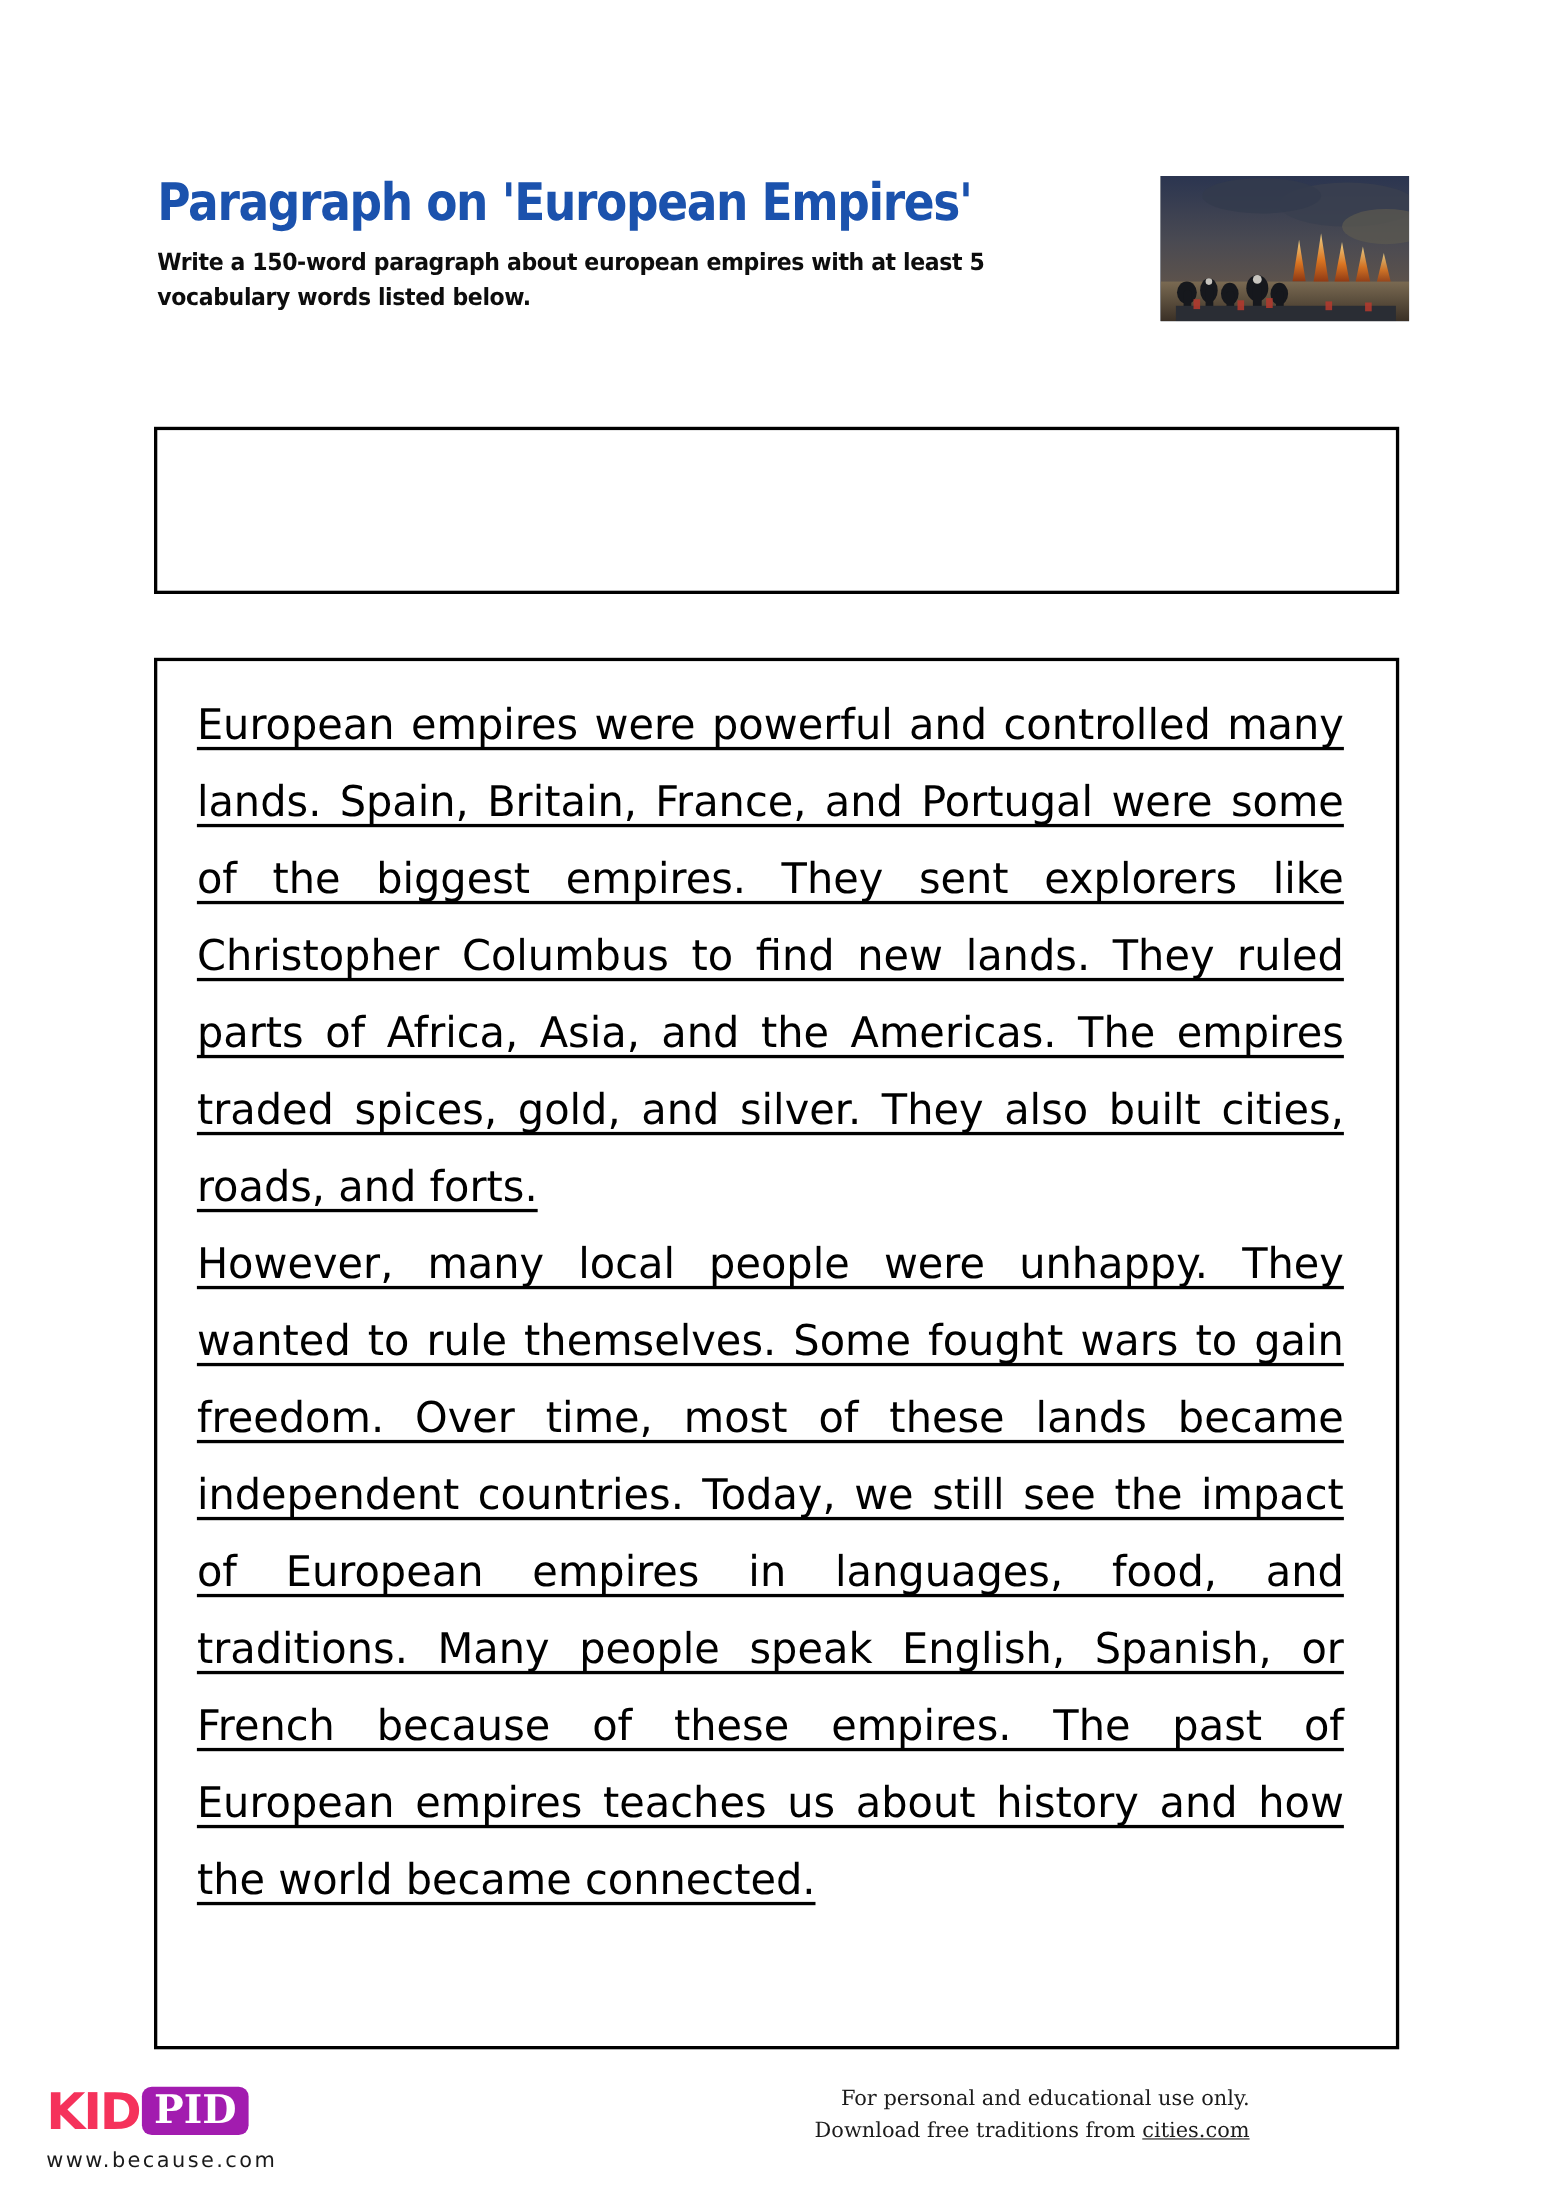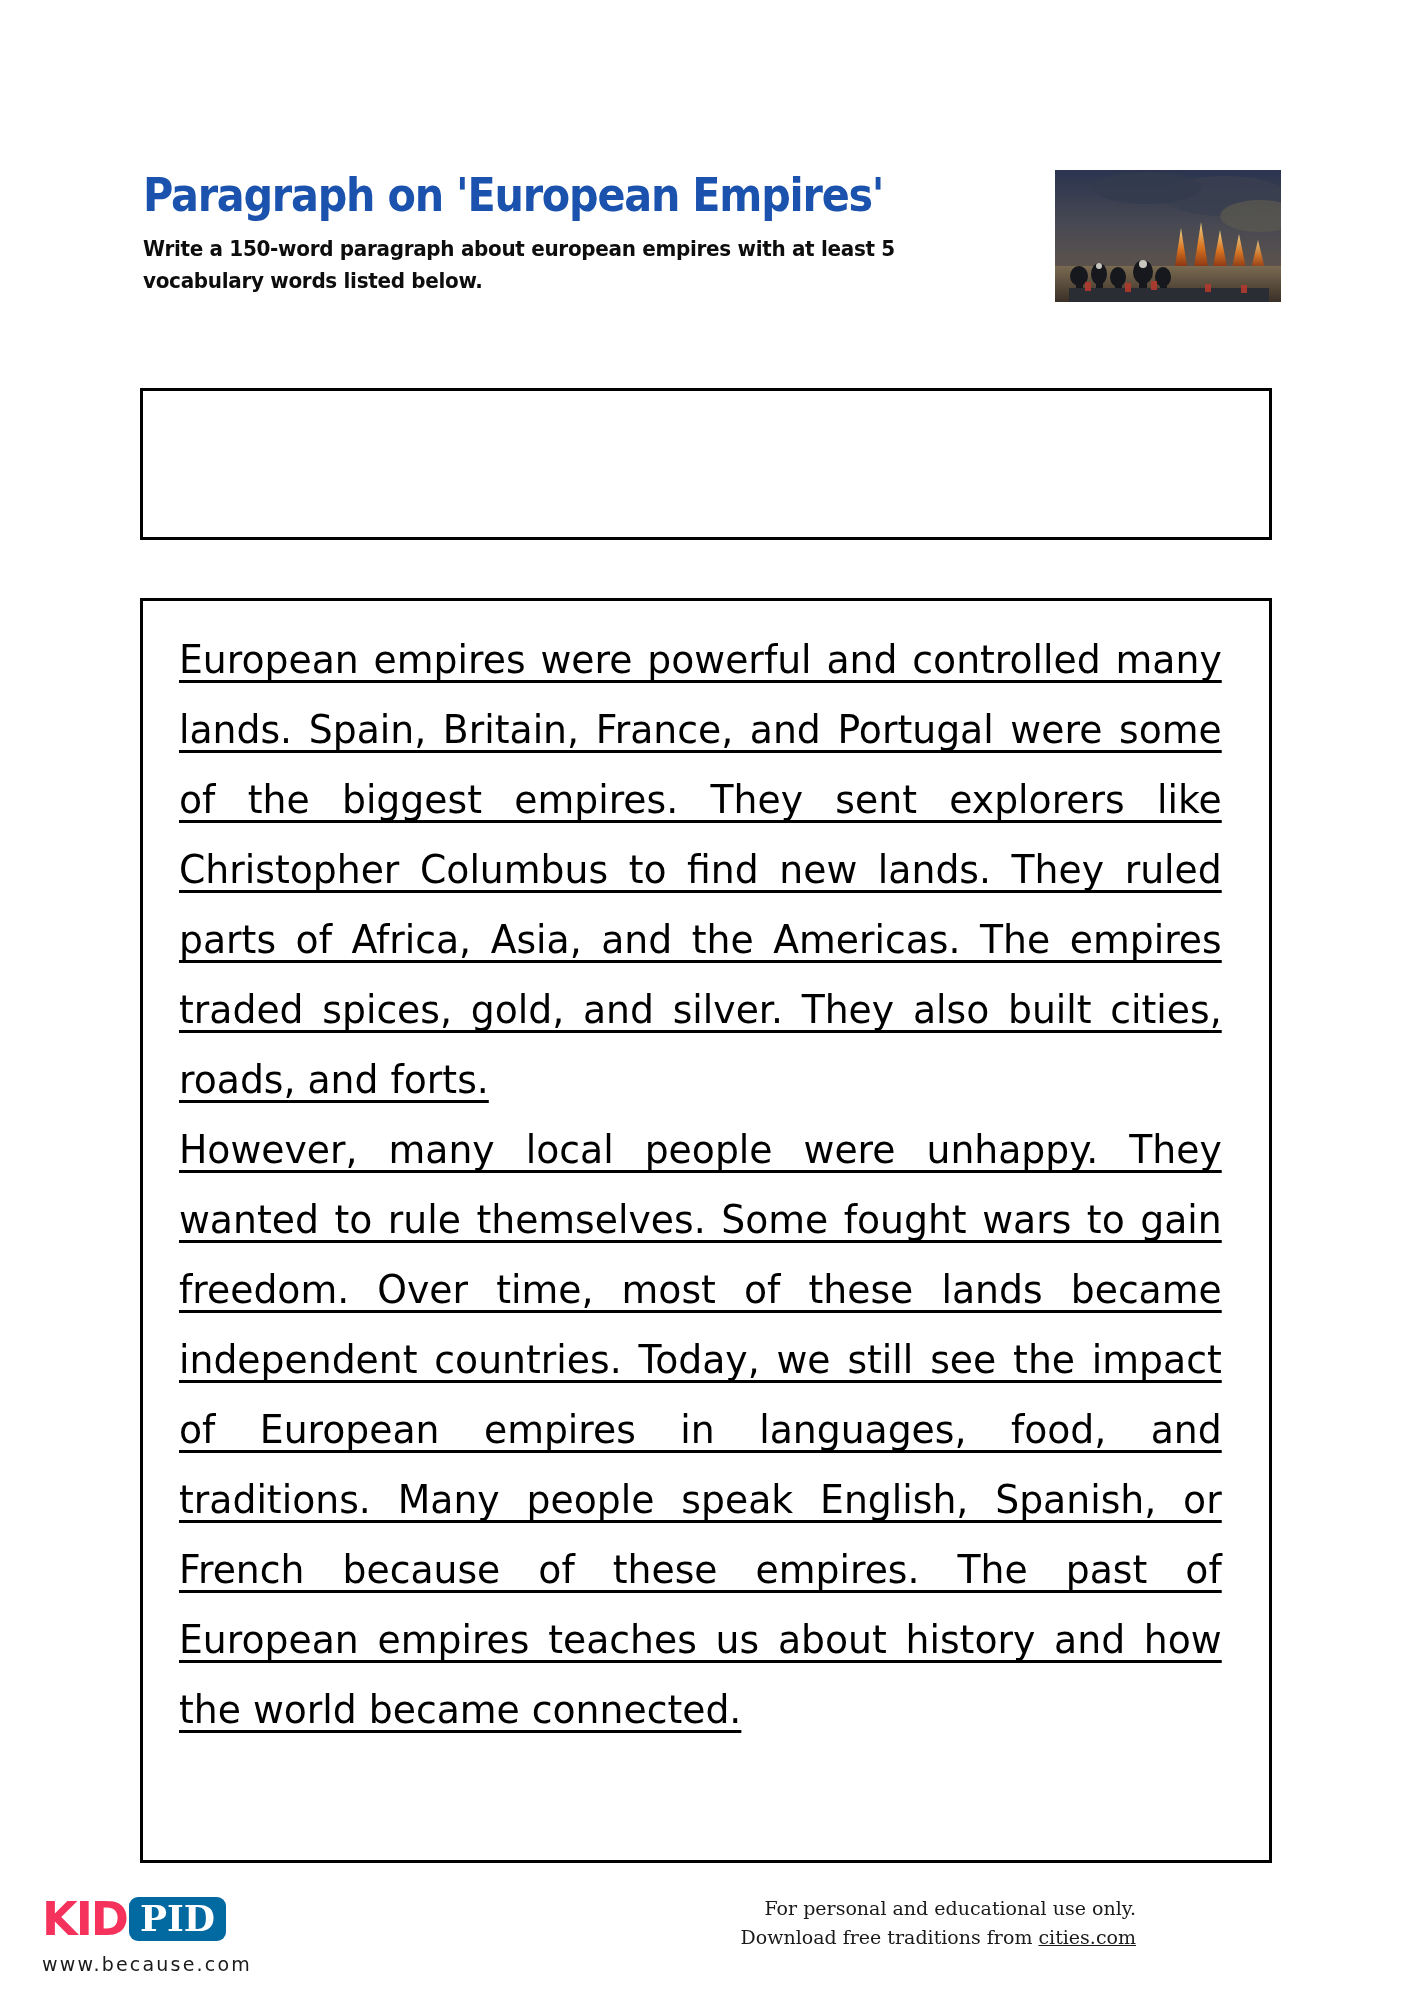--- a/index.html
+++ b/index.html
@@ -13,21 +13,21 @@
     height: 2000px;
     position: relative;
     font-family: "Liberation Sans", sans-serif;
     overflow: hidden;
   }
 
   
   #header {
     position: absolute;
     left: 0;
-    top: 10px;
+    top: 0;
     width: 1414px;
     height: 390px;
   }
   #header-text-block {
     position: absolute;
     left: 143px;
     top: 160px;
     width: 880px;
   }
   #worksheet-title {
@@ -148,21 +148,21 @@
   }
   #logo-kid {
     font-family: "DejaVu Sans", sans-serif;
     font-weight: bold;
     font-size: 46px;
     color: #f5325b;
     letter-spacing: -2px;
     line-height: 1;
   }
   #logo-pid-box {
-    background: #0369a1;
+    background: #a21caf;
     border-radius: 9px;
     padding: 3px 11px 5px 11px;
     margin-left: 2px;
   }
   #logo-pid {
     font-family: "DejaVu Serif", serif;
     font-weight: bold;
     font-size: 36px;
     color: #ffffff;
     letter-spacing: 0px;

